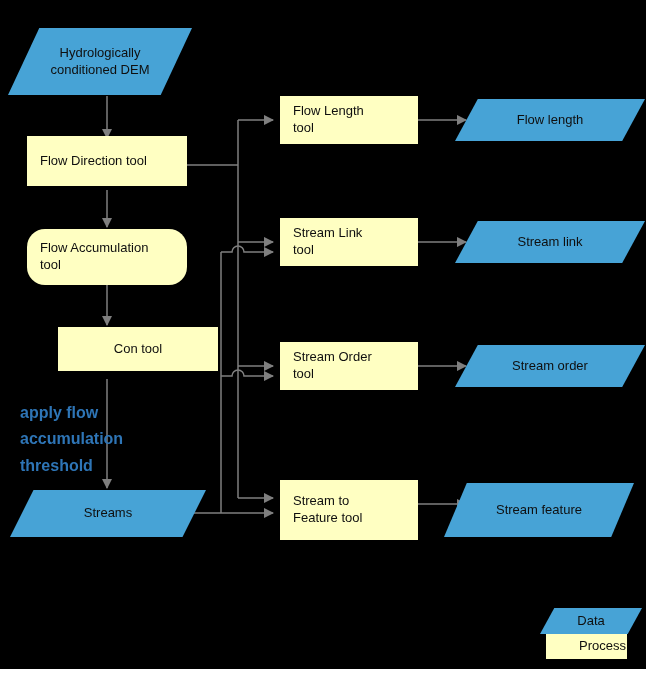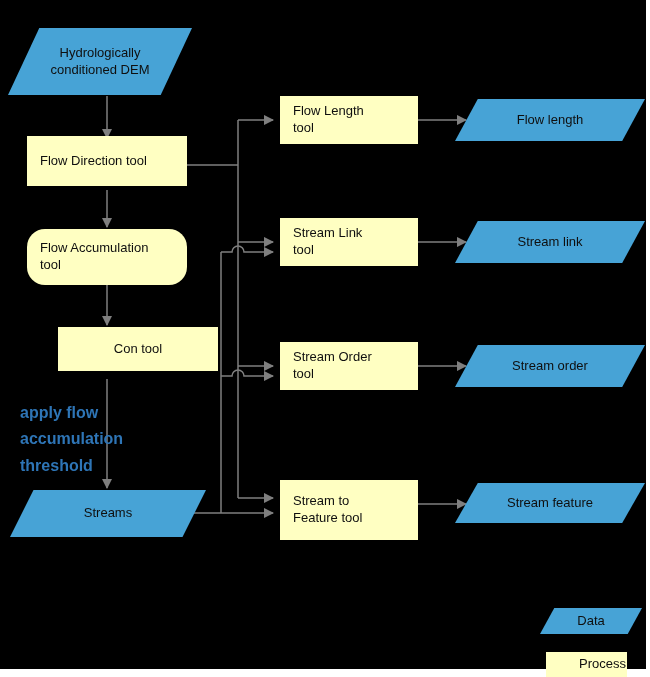--- a/index.html
+++ b/index.html
@@ -85,18 +85,18 @@
 
   <div class="node proc left" style="left:280px;top:480px;width:138px;height:60px;">Stream to
 Feature tool</div>
 
   <div class="node data sk12" style="left:455px;top:99px;width:190px;height:42px;">Flow length</div>
 
   <div class="node data sk12" style="left:455px;top:221px;width:190px;height:42px;">Stream link</div>
 
   <div class="node data sk12" style="left:455px;top:345px;width:190px;height:42px;">Stream order</div>
 
-  <div class="node data sk12" style="left:455px;top:483px;width:190px;height:40px;">Stream feature</div>
+  <div class="node data sk12" style="left:444px;top:483px;width:190px;height:54px;">Stream feature</div>
 
   <div class="node data small sk14" style="left:540px;top:608px;width:102px;height:26px;">Data</div>
 
-  <div class="node proc small" style="left:546px;top:652px;width:81px;height:25px;padding-left:32px;">Process</div>
+  <div class="node proc small" style="left:546px;top:634px;width:81px;height:25px;padding-left:32px;">Process</div>
 </div>
 
 </body></html>

